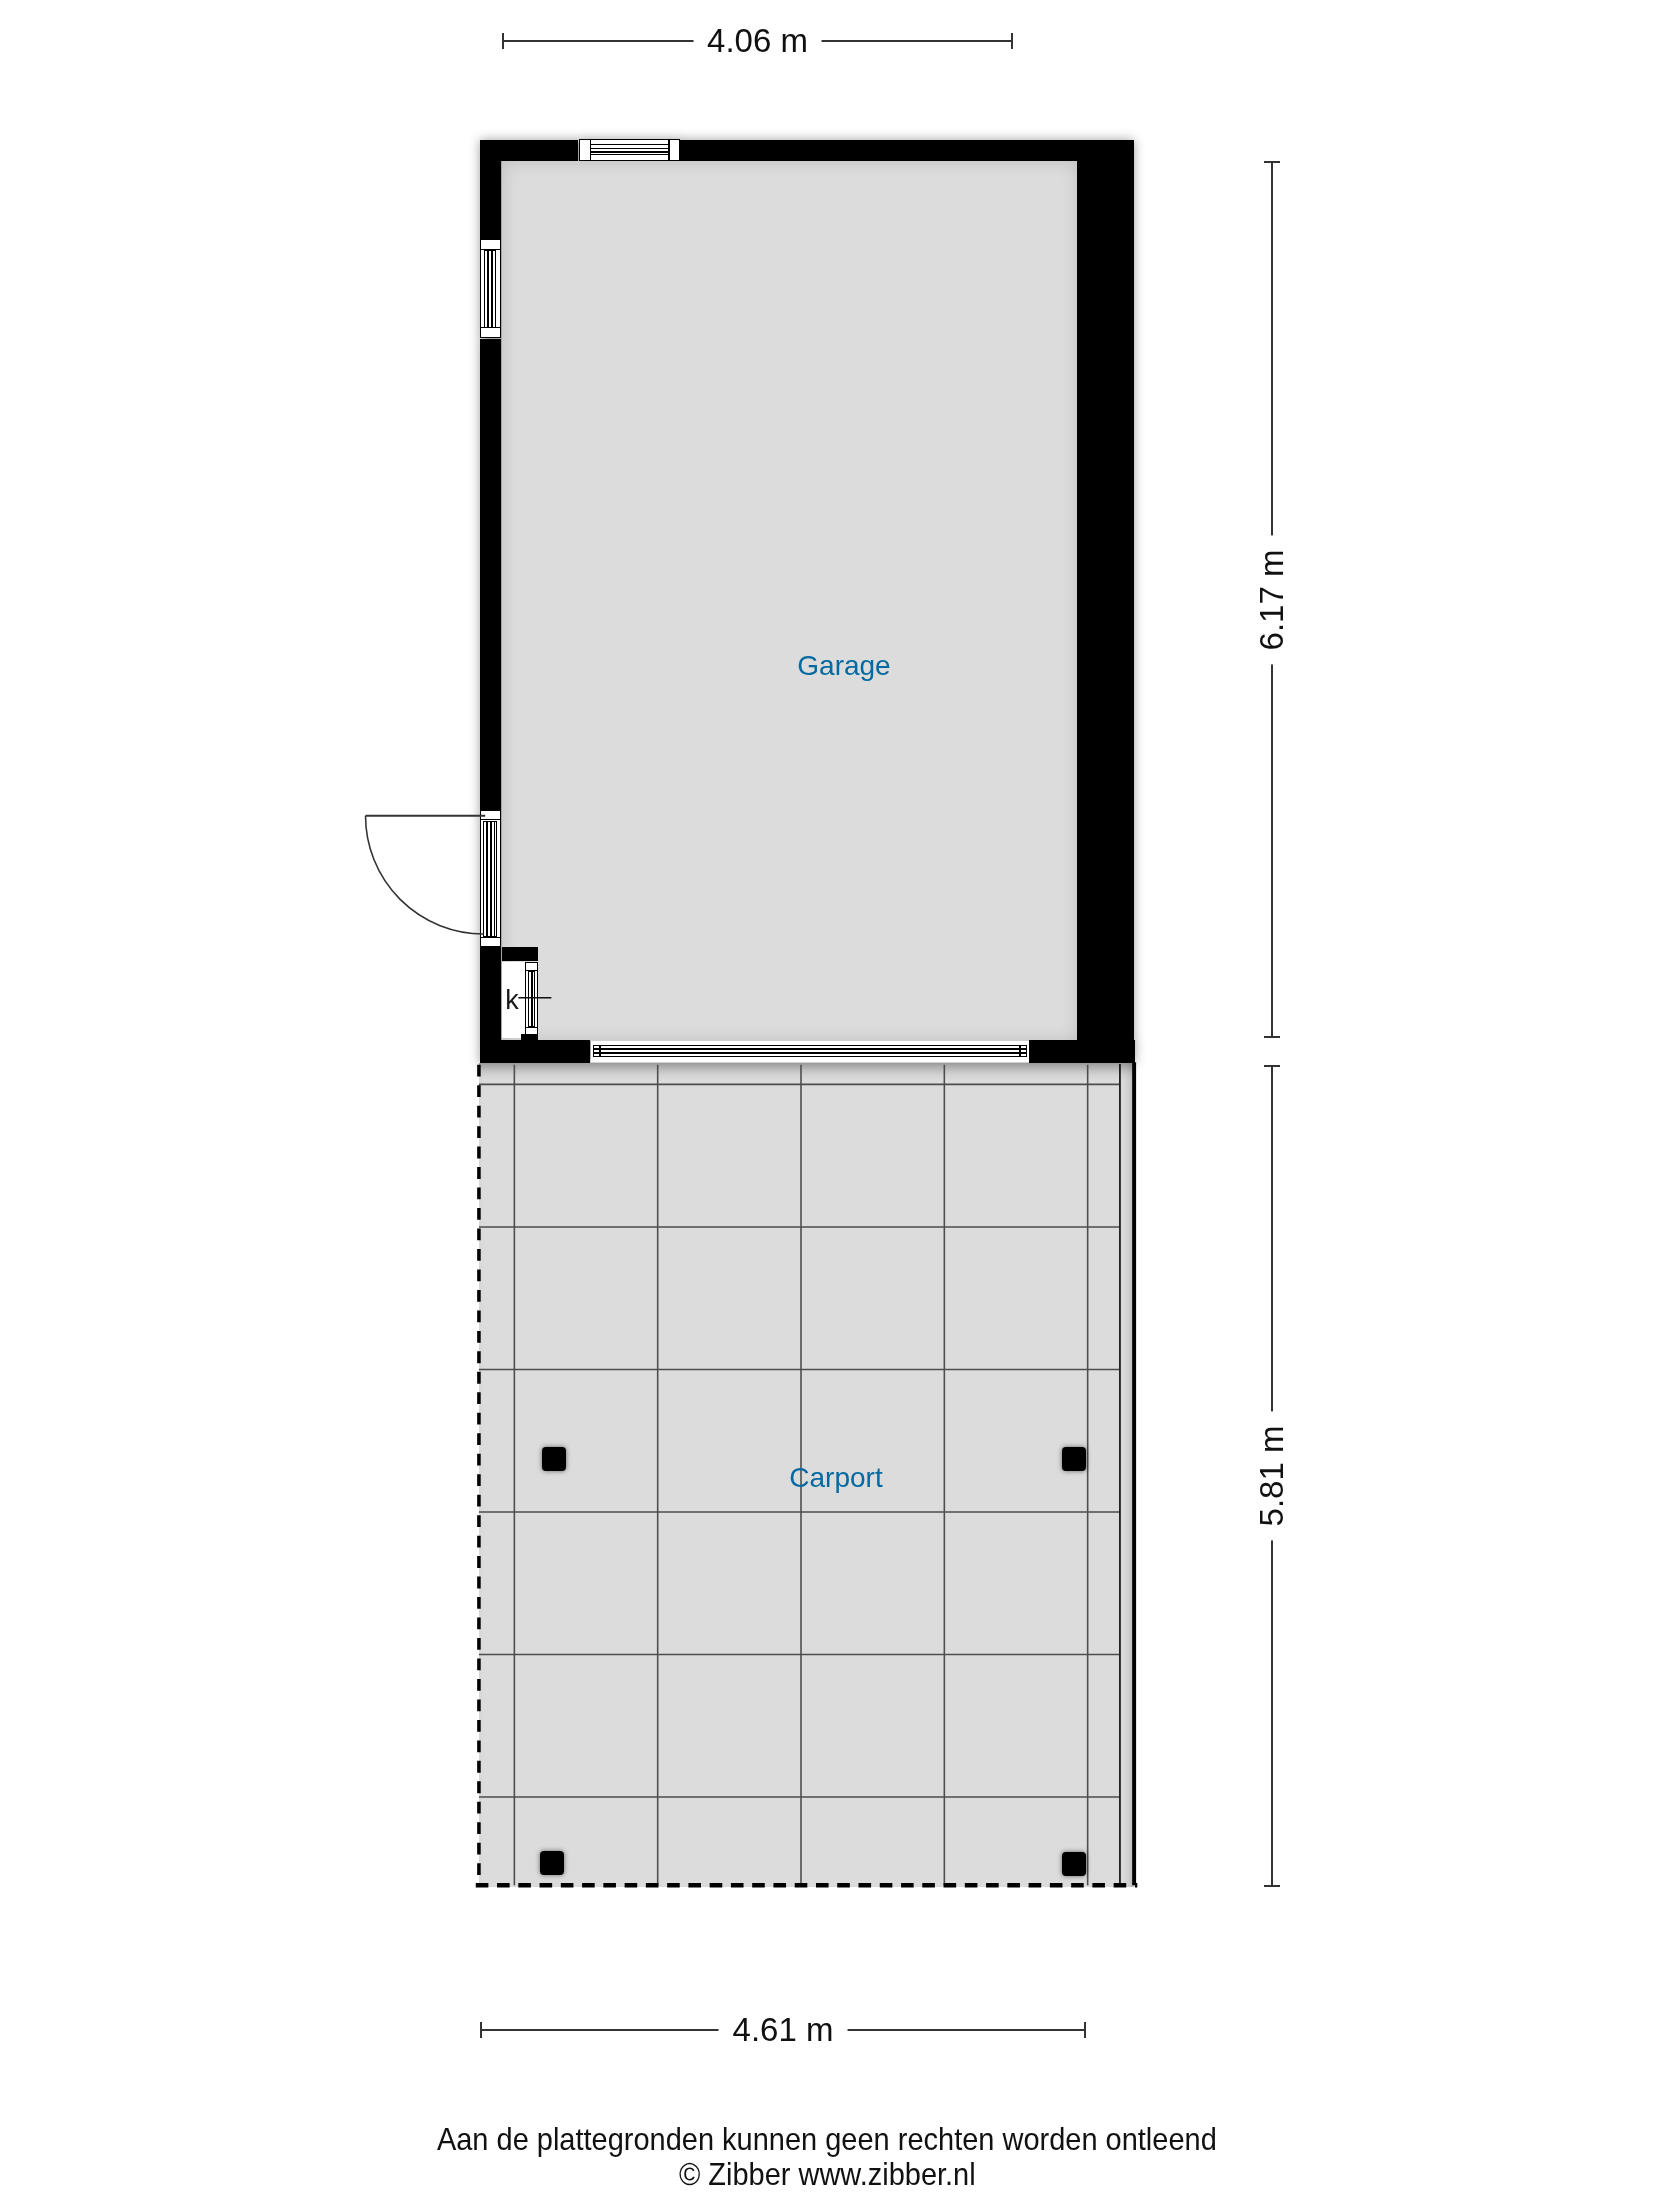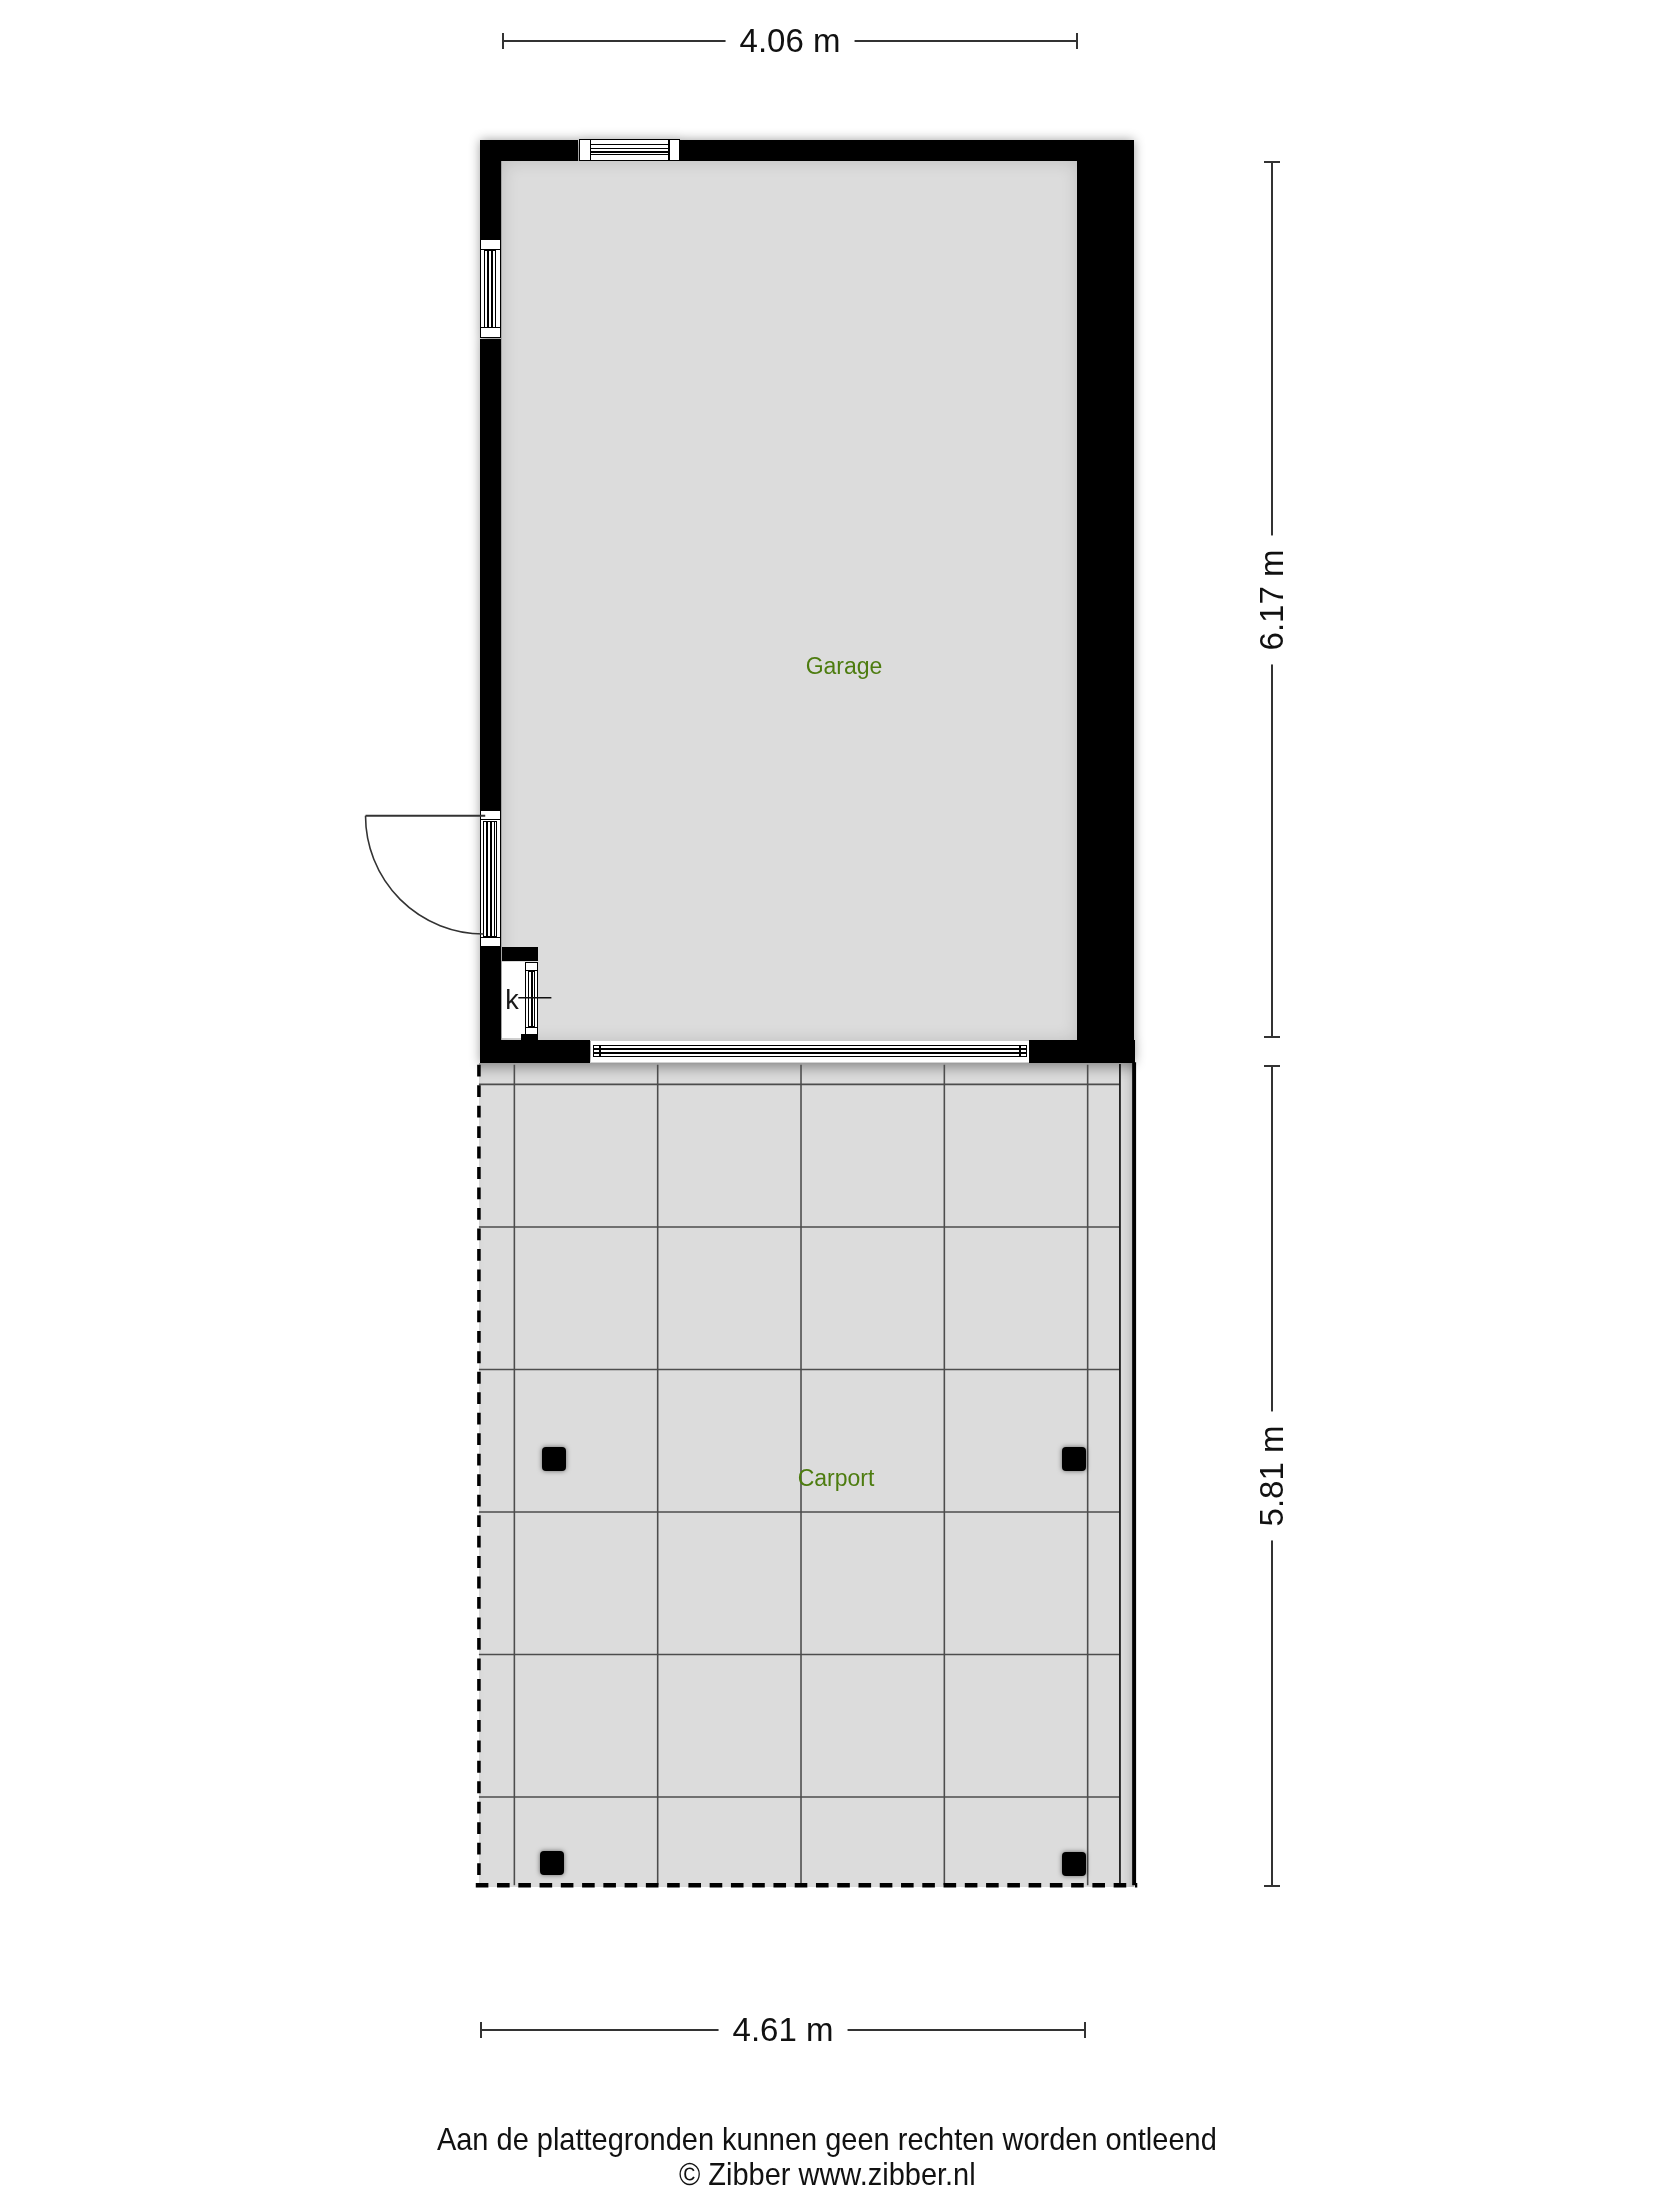--- a/index.html
+++ b/index.html
@@ -16,21 +16,21 @@
          background:repeating-linear-gradient(to bottom,#fff 0 2.5px,#000 2.5px 3.8px);}
   .bar-v{position:absolute;border:1.6px solid #000;box-sizing:border-box;
          background:repeating-linear-gradient(to right,#fff 0 2.5px,#000 2.5px 3.8px);}
   .doorframe{position:absolute;background:#fff;border:1.2px solid #000;box-sizing:border-box;}
   
   .carport-floor{position:absolute;background:#dcdcdc;
     box-shadow:inset 0 14px 12.6px -9.5px rgba(0,0,0,.38), inset -11px 0 11px -8.7px rgba(0,0,0,.22);}
   .pillar{position:absolute;width:24.4px;height:23.6px;background:#000;border-radius:3.9px;
           box-shadow:0 0 5.5px rgba(0,0,0,.55);}
   
-  .room-label{position:absolute;transform:translate(-50%,-50%);font-size:23px;color:#4d7c0f;white-space:nowrap;text-align:right;}
+  .room-label{position:absolute;transform:translate(-50%,-50%);font-size:28px;color:#0369a1;white-space:nowrap;text-align:right;}
   .k-label{position:absolute;transform:translate(-50%,-50%);font-size:27px;color:#1a1a1a;}
   
   .dim{position:absolute;}
   .dim .line-h{position:absolute;left:0;right:0;height:1.6px;background:#333;}
   .dim .line-v{position:absolute;top:0;bottom:0;width:1.6px;background:#333;}
   .dim .tick-v{position:absolute;width:2px;height:15.8px;background:#333;}
   .dim .tick-h{position:absolute;height:2px;width:15.8px;background:#333;}
   .dim-label{position:absolute;left:50%;top:11px;transform:translate(-50%,-50%);
     background:#fff;padding:0 14px;font-size:33px;white-space:nowrap;color:#111;}
   .dim-label-v{position:absolute;left:11px;top:50%;transform:translate(-50%,-50%) rotate(-90deg);
@@ -128,21 +128,21 @@
 
 <div class="pillar" style="left:542px;top:1447px;"></div>
 <div class="pillar" style="left:1062px;top:1447px;"></div>
 <div class="pillar" style="left:540px;top:1851px;"></div>
 <div class="pillar" style="left:1062px;top:1852px;"></div>
 
 <div class="room-label" style="left:844px;top:666px;">Garage</div>
 <div class="room-label" style="left:836px;top:1478px;">Carport</div>
 <div class="k-label" style="left:512px;top:1000px;">k</div>
 
-<div class="dim" style="left:502px;top:30px;width:576px;height:22px;">
+<div class="dim" style="left:502px;top:30px;width:511px;height:22px;">
   <div class="line-h" style="top:10.2px;"></div>
   <div class="tick-v" style="left:0;top:3.2px;"></div>
   <div class="tick-v" style="right:0;top:3.2px;"></div>
   <div class="dim-label">4.06 m</div>
 </div>
 
 <div class="dim" style="left:1261px;top:161px;width:22px;height:877px;">
   <div class="line-v" style="left:10.2px;"></div>
   <div class="tick-h" style="top:0;left:3.2px;"></div>
   <div class="tick-h" style="bottom:0;left:3.2px;"></div>

